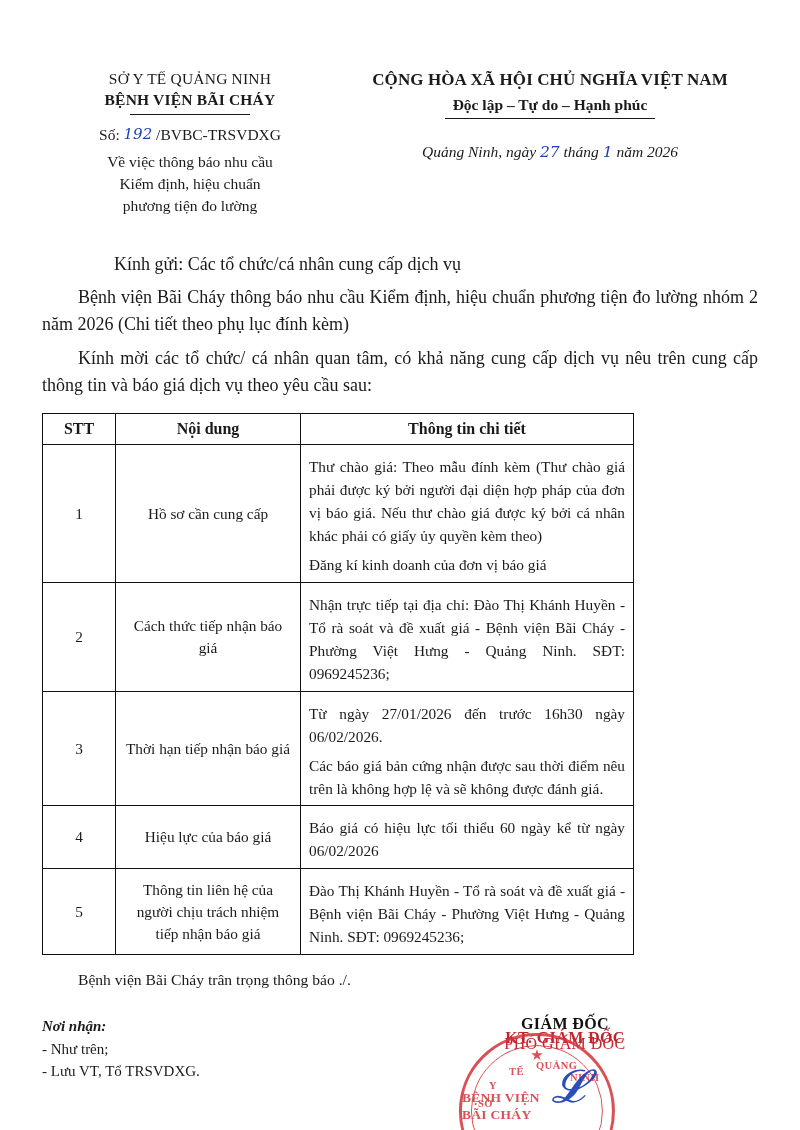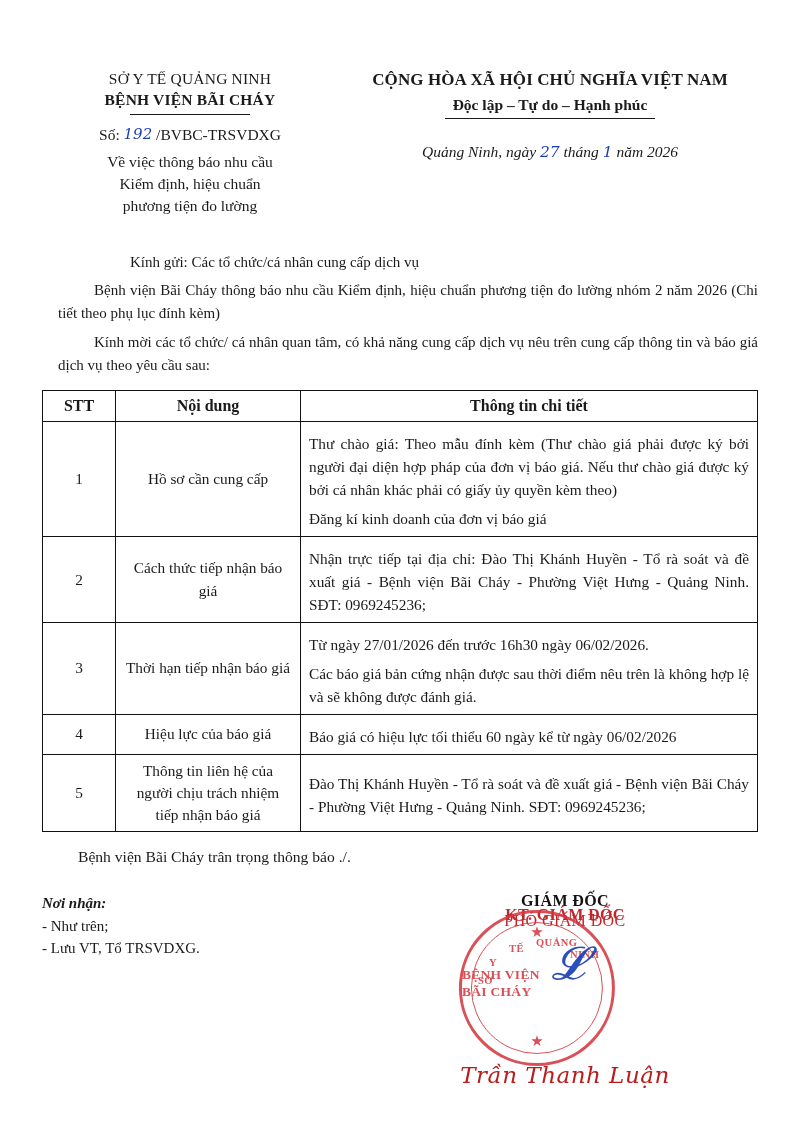--- a/index.html
+++ b/index.html
@@ -98,39 +98,38 @@
   .hw {
     color: #1b3fb5;
     font-family: "DejaVu Serif", serif;
     font-style: italic;
   }
 
   
   .body-block {
     padding: 0 42px;
     box-sizing: border-box;
-    font-size: 15px;
+    font-size: 18px;
     line-height: 1.52;
     text-align: justify;
-    margin-left: 16px;
   }
   .recipient {
     margin-top: 34px;
     text-indent: 72px;
   }
   .para {
     margin-top: 6px;
     text-indent: 36px;
   }
 
   
   table.main {
     margin: 14px 42px 0 42px;
     border-collapse: collapse;
-    width: 716px;
+    width: 592px;
     font-size: 15.3px;
   }
   table.main th, table.main td {
     border: 1px solid #111;
     padding: 5px 8px;
     vertical-align: middle;
   }
   table.main th {
     text-align: center;
     font-weight: bold;

